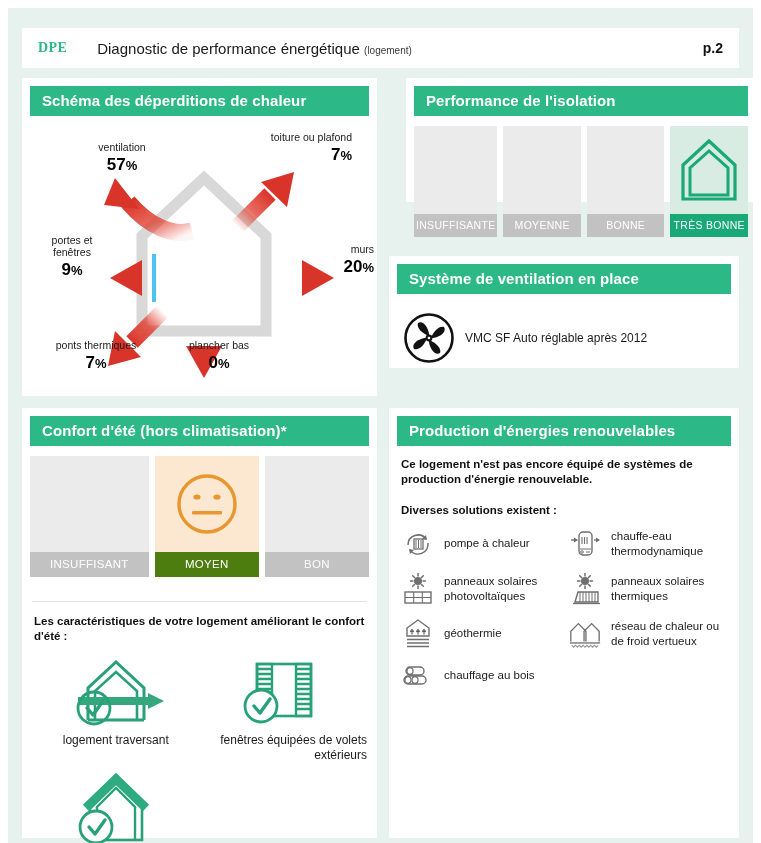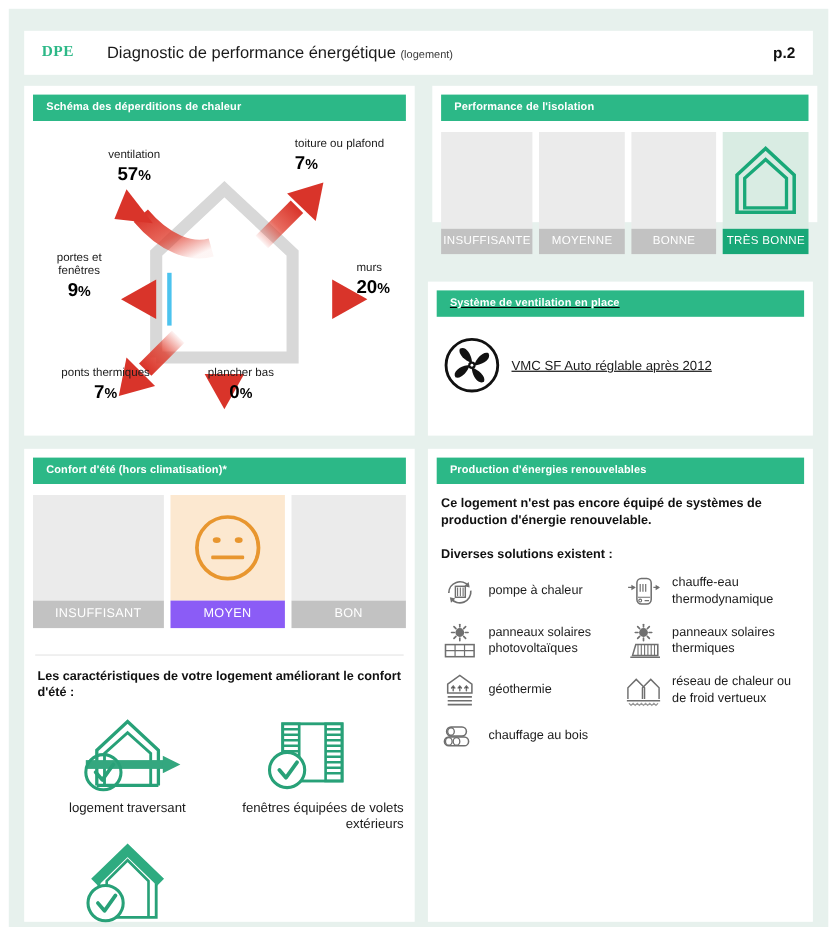--- a/index.html
+++ b/index.html
@@ -41,45 +41,45 @@
   .doc-header .page-no {
     margin-left: auto; margin-right: 16px;
     font-size: 14px; font-weight: bold; color: #111;
   }
 
   
   .panel { position: absolute; background: #ffffff; }
   .panel-title {
     background: #2cb887;
     color: #ffffff;
-    font-size: 10px; font-weight: bold;
+    font-size: 15px; font-weight: bold;
     padding: 6px 12px 7px 12px;
     margin: 8px 8px 0 8px;
     letter-spacing: .1px;
   }
 
   #panel-heatloss  { left: 14px;  top: 70px;  width: 355px; height: 318px; }
-  #panel-insul     { left: 385px; top: 70px;  width: 350px; height: 124px; }
-  #panel-vent      { left: 381px; top: 248px; width: 350px; height: 140px; text-decoration: underline; }
+  #panel-insul     { left: 398px; top: 70px;  width: 350px; height: 124px; }
+  #panel-vent      { left: 381px; top: 248px; width: 350px; height: 112px; }
   #panel-summer    { left: 14px;  top: 400px; width: 355px; height: 430px; }
   #panel-renew     { left: 381px; top: 400px; width: 350px; height: 430px; }
 
   
   .schema-wrap { position: relative; width: 100%; height: 270px; }
   .schema-svg { position: absolute; left: 0; top: 0; }
   .hl-label {
     position: absolute;
     font-family: "Liberation Sans", sans-serif;
     line-height: 1.12;
   }
   .hl-label .name { font-size: 10.5px; color: #1b1b1b; display: block; }
   .hl-label .pct  { font-size: 17px; font-weight: bold; color: #000; display: block; margin-top: 1px; }
   .hl-label .pct .unit { font-size: 13px; font-weight: bold; }
   .hl-c { text-align: center; }
-  .hl-l { text-align: left; margin-left: 16px; }
+  .hl-l { text-align: right; }
 
   
   .scale {
     display: flex; gap: 6px;
     margin: 10px 8px 24px 8px;
   }
   .scale-cell {
     flex: 1 1 0;
     display: flex; flex-direction: column;
     position: relative;
@@ -94,21 +94,21 @@
     color: #ffffff;
     font-size: 10.5px;
     text-align: center;
     padding: 5px 2px 6px 2px;
     letter-spacing: .3px;
     white-space: nowrap;
   }
   .scale-cell.sel-green .scale-body { background: #d9ece3; }
   .scale-cell.sel-green .scale-foot { background: #19a878; }
   .scale-cell.sel-orange .scale-body { background: #fce8d0; }
-  .scale-cell.sel-orange .scale-foot { background: #8b5cf6; }
+  .scale-cell.sel-orange .scale-foot { background: #4d7c0f; }
   .scale.summer .scale-body { height: 96px; }
   .scale.summer .scale-foot { font-size: 11.5px; padding: 6px 20px 7px; }
 
   
   .vent-row {
     display: flex; align-items: center;
     margin: 18px 8px 0 14px;
     gap: 10px;
   }
   .vent-text { font-size: 12px; color: #1b1b1b; }

